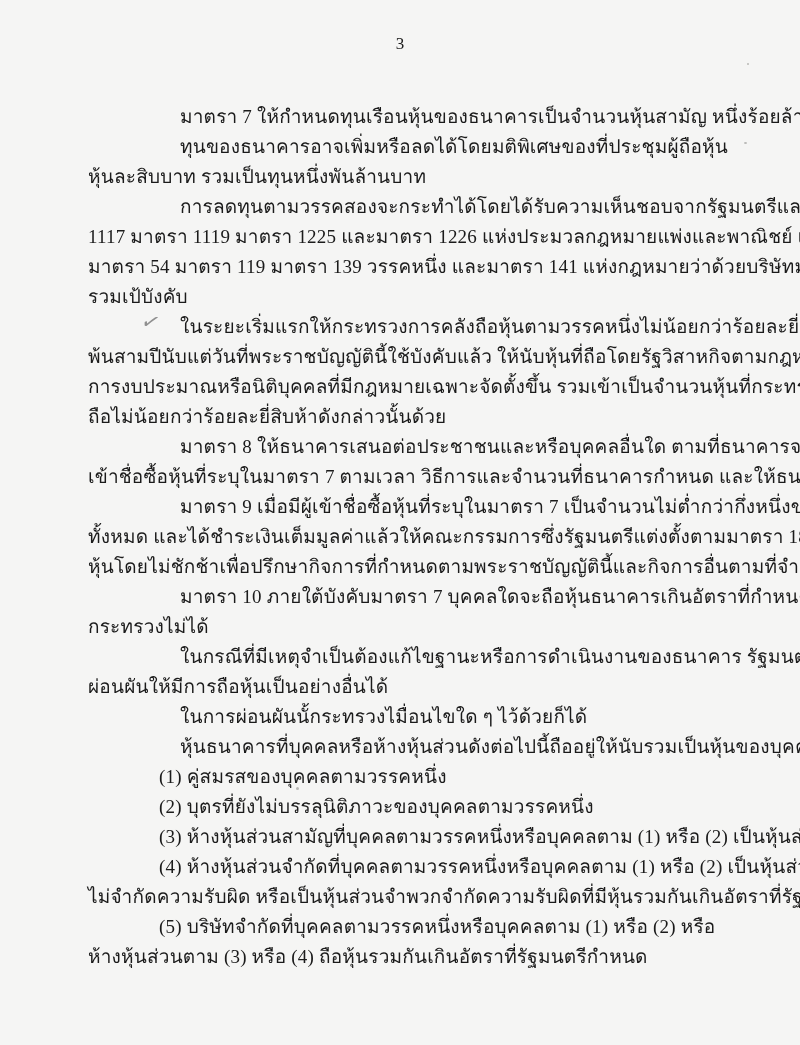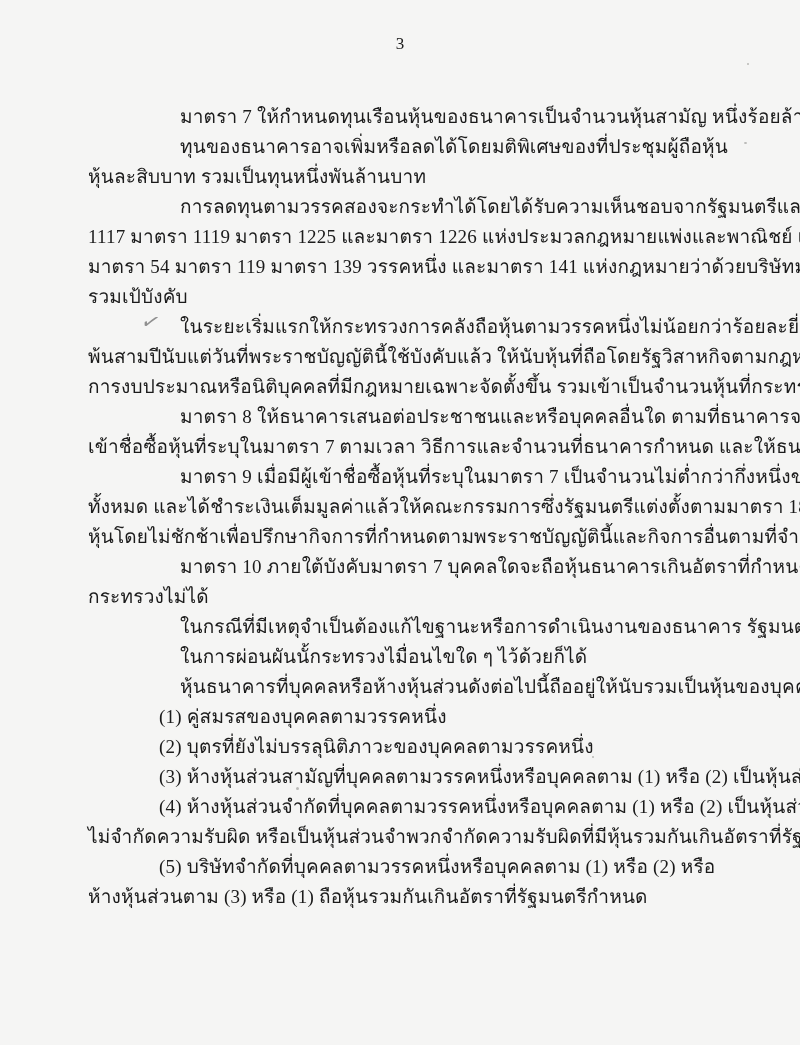--- a/index.html
+++ b/index.html
@@ -75,37 +75,39 @@
     <div class="line ind-p">มาตรา 7  ให้กำหนดทุนเรือนหุ้นของธนาคารเป็นจำนวนหุ้นสามัญ  หนึ่งร้อยล้านหุ้น มีมูลค่า</div>
     <div class="line ind-p">ทุนของธนาคารอาจเพิ่มหรือลดได้โดยมติพิเศษของที่ประชุมผู้ถือหุ้น</div>
     <div class="line">หุ้นละสิบบาท รวมเป็นทุนหนึ่งพันล้านบาท</div>
     <div class="line ind-p">การลดทุนตามวรรคสองจะกระทำได้โดยได้รับความเห็นชอบจากรัฐมนตรีและมิให้นำมาตรา</div>
     <div class="line">1117 มาตรา 1119 มาตรา 1225 และมาตรา 1226 แห่งประมวลกฎหมายแพ่งและพาณิชย์ และมาตรา 50</div>
     <div class="line">มาตรา 54 มาตรา 119 มาตรา 139 วรรคหนึ่ง และมาตรา 141 แห่งกฎหมายว่าด้วยบริษัทมหาชนจำกัด</div>
     <div class="line">รวมเป้บังคับ</div>
     <div class="line ind-p">ในระยะเริ่มแรกให้กระทรวงการคลังถือหุ้นตามวรรคหนึ่งไม่น้อยกว่าร้อยละยี่สิบห้าแต่เมื่อ</div>
     <div class="line">พ้นสามปีนับแต่วันที่พระราชบัญญัตินี้ใช้บังคับแล้ว ให้นับหุ้นที่ถือโดยรัฐวิสาหกิจตามกฎหมายว่าด้วยวิธี</div>
     <div class="line">การงบประมาณหรือนิติบุคคลที่มีกฎหมายเฉพาะจัดตั้งขึ้น รวมเข้าเป็นจำนวนหุ้นที่กระทรวงการคลังจะต้อง</div>
+    <div class="line">ถือไม่น้อยกว่าร้อยละยี่สิบห้าดังกล่าวนั้นด้วย</div>
     <div class="line ind-p">มาตรา 8  ให้ธนาคารเสนอต่อประชาชนและหรือบุคคลอื่นใด ตามที่ธนาคารจะกำหนดให้</div>
     <div class="line">เข้าชื่อซื้อหุ้นที่ระบุในมาตรา 7 ตามเวลา วิธีการและจำนวนที่ธนาคารกำหนด และให้ธนาคารจัดออกหุ้น</div>
     <div class="line ind-p">มาตรา 9  เมื่อมีผู้เข้าชื่อซื้อหุ้นที่ระบุในมาตรา 7 เป็นจำนวนไม่ต่ำกว่ากึ่งหนึ่งของจำนวนหุ้น</div>
     <div class="line">ทั้งหมด และได้ชำระเงินเต็มมูลค่าแล้วให้คณะกรรมการซึ่งรัฐมนตรีแต่งตั้งตามมาตรา 18  นัดประชุมผู้ถือ</div>
     <div class="line">หุ้นโดยไม่ชักช้าเพื่อปรึกษากิจการที่กำหนดตามพระราชบัญญัตินี้และกิจการอื่นตามที่จำเป็น</div>
     <div class="line ind-p">มาตรา 10 ภายใต้บังคับมาตรา 7 บุคคลใดจะถือหุ้นธนาคารเกินอัตราที่กำหนดโดยกฎ</div>
     <div class="line">กระทรวงไม่ได้</div>
     <div class="line ind-p">ในกรณีที่มีเหตุจำเป็นต้องแก้ไขฐานะหรือการดำเนินงานของธนาคาร รัฐมนตรีมีอำนาจ</div>
+    <div class="line">ผ่อนผันให้มีการถือหุ้นเป็นอย่างอื่นได้</div>
     <div class="line ind-p">ในการผ่อนผันนั้กระทรวงไมื่อนไขใด ๆ ไว้ด้วยก็ได้</div>
     <div class="line ind-p">หุ้นธนาคารที่บุคคลหรือห้างหุ้นส่วนดังต่อไปนี้ถืออยู่ให้นับรวมเป็นหุ้นของบุคคลตามวรรค</div>
     <div class="line ind-l">(1) คู่สมรสของบุคคลตามวรรคหนึ่ง</div>
     <div class="line ind-l">(2) บุตรที่ยังไม่บรรลุนิติภาวะของบุคคลตามวรรคหนึ่ง</div>
     <div class="line ind-l">(3) ห้างหุ้นส่วนสามัญที่บุคคลตามวรรคหนึ่งหรือบุคคลตาม (1) หรือ (2) เป็นหุ้นส่วน</div>
     <div class="line ind-l">(4) ห้างหุ้นส่วนจำกัดที่บุคคลตามวรรคหนึ่งหรือบุคคลตาม (1) หรือ (2) เป็นหุ้นส่วนจำพวก</div>
     <div class="line">ไม่จำกัดความรับผิด หรือเป็นหุ้นส่วนจำพวกจำกัดความรับผิดที่มีหุ้นรวมกันเกินอัตราที่รัฐมนตรีกำหนด</div>
     <div class="line ind-l">(5) บริษัทจำกัดที่บุคคลตามวรรคหนึ่งหรือบุคคลตาม (1) หรือ (2) หรือ</div>
-    <div class="line">ห้างหุ้นส่วนตาม (3) หรือ (1) ถือหุ้นรวมกันเกินอัตราที่รัฐมนตรีกำหนด</div>
+    <div class="line">ห้างหุ้นส่วนตาม (3) หรือ (4) ถือหุ้นรวมกันเกินอัตราที่รัฐมนตรีกำหนด</div>
   </div>
 
   <div class="speck s1"></div>
   <div class="speck s2"></div>
   <div class="speck s3"></div>
   <div class="speck s4"></div>
 
 </div>
 
 </body></html>

